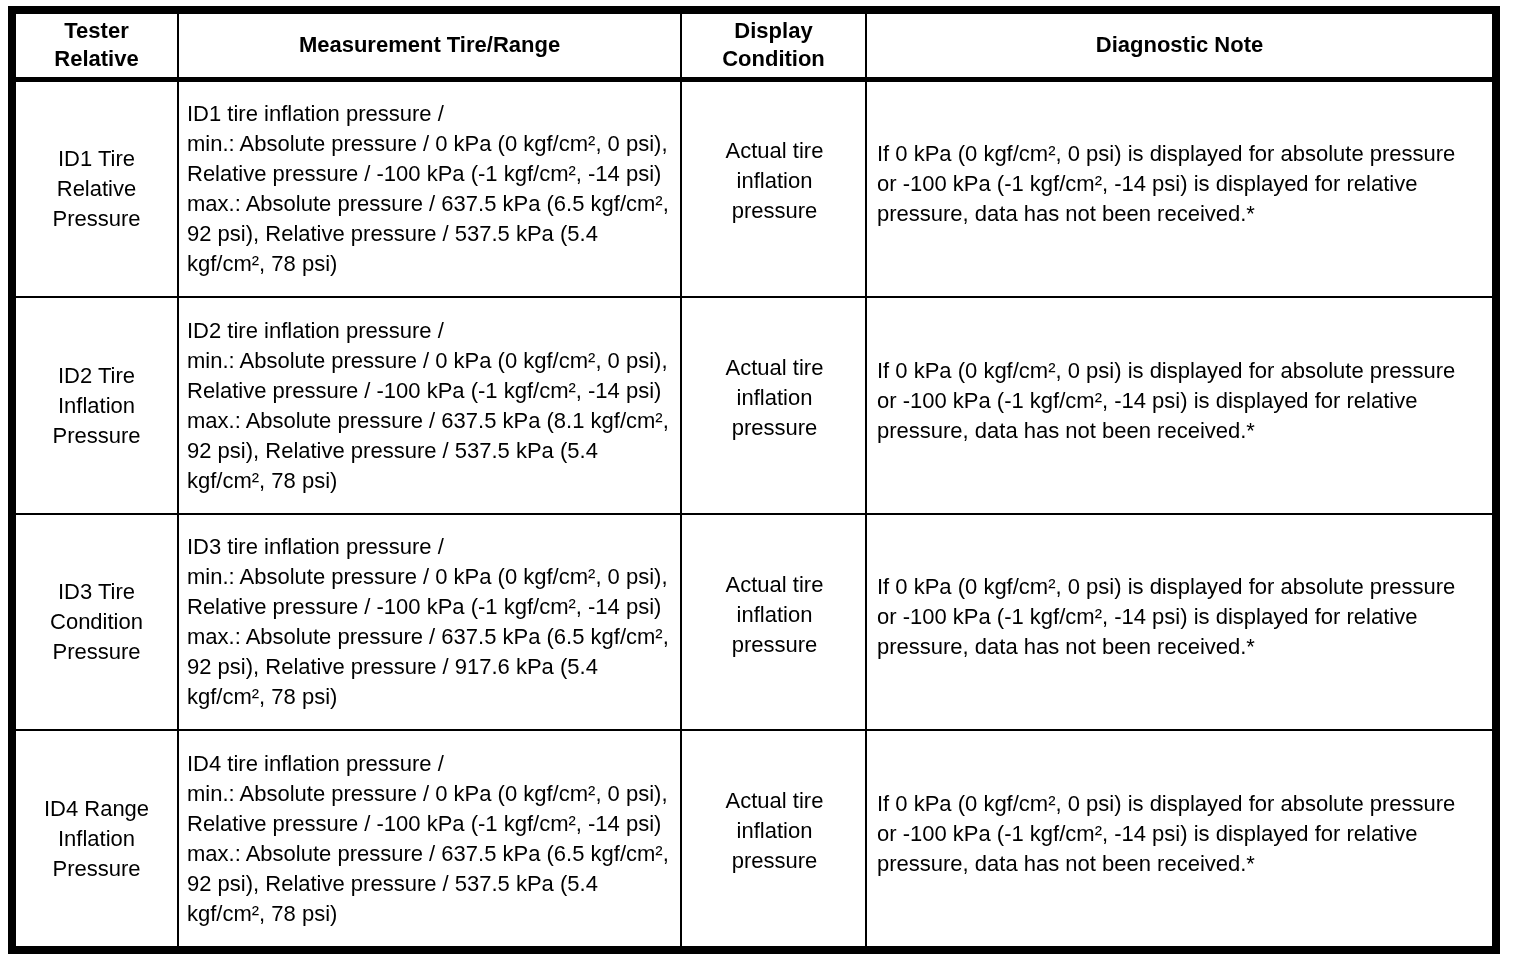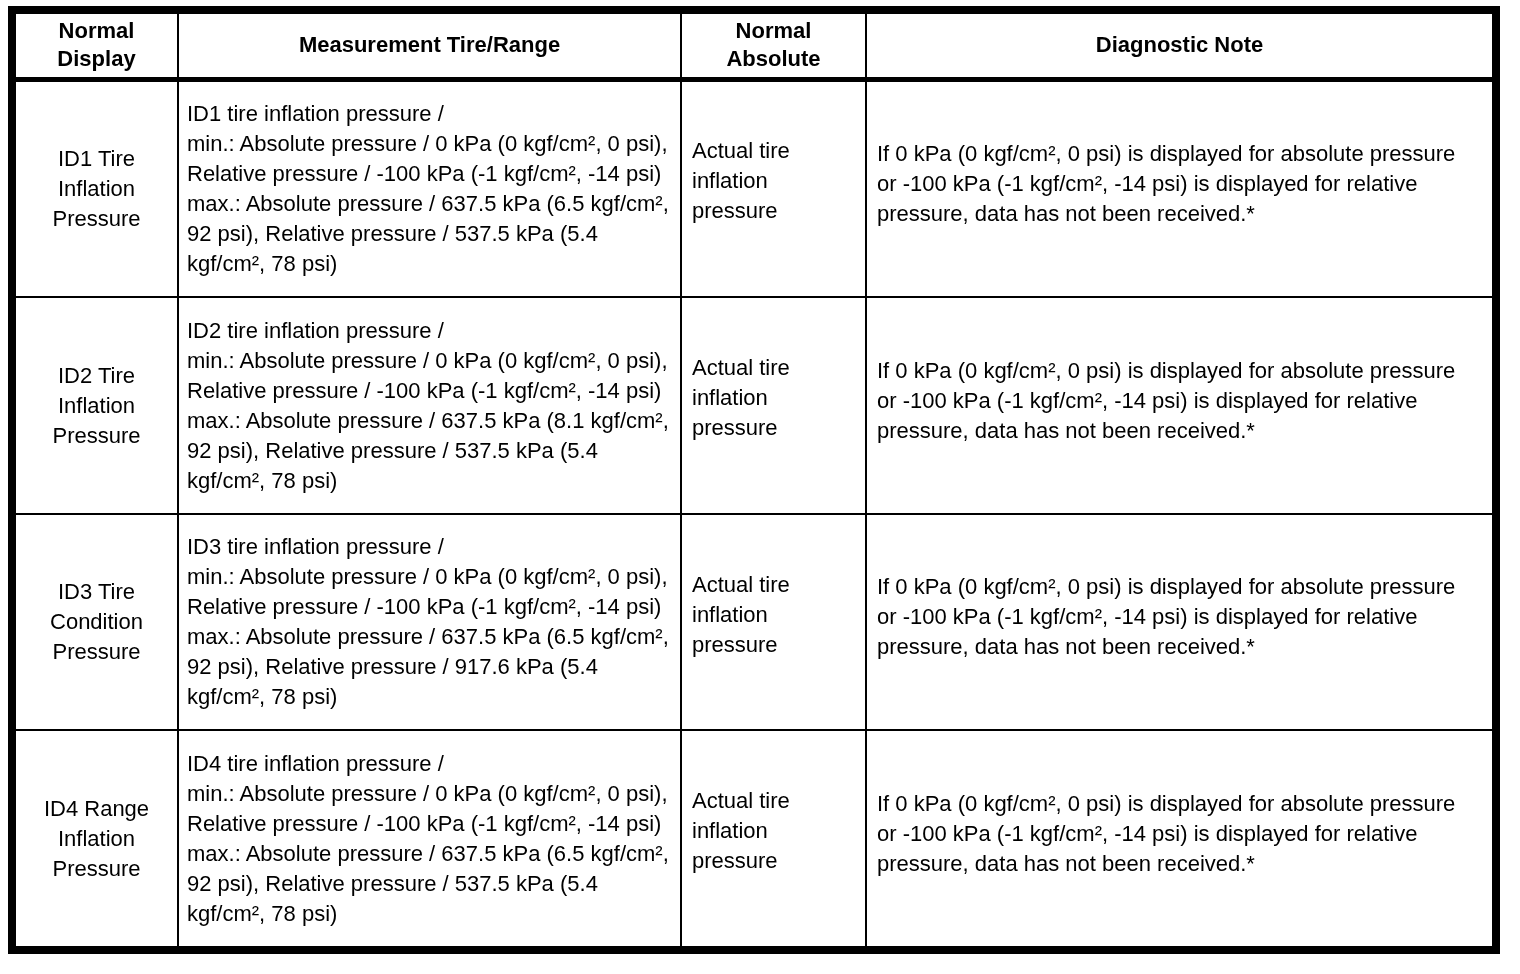--- a/index.html
+++ b/index.html
@@ -54,21 +54,21 @@
     padding: 2px 6px;
   }
   td.c-measure {
     white-space: pre-line;
     text-align: left;
     vertical-align: middle;
     padding: 4px 4px 4px 8px;
     margin-left: 19px;
   }
   td.c-normal {
-    text-align: left;
+    text-align: center;
     padding: 2px 8px 17px 10px;
   }
   td.c-note {
     text-align: left;
     padding: 2px 26px 12px 10px;
   }
   col.col-display { width: 163px; }
   col.col-measure { width: 503px; }
   col.col-normal  { width: 185px; }
   col.col-note    { width: auto; }
@@ -79,29 +79,29 @@
 <div class="frame">
   <table class="spec-table">
     <colgroup>
       <col class="col-display">
       <col class="col-measure">
       <col class="col-normal">
       <col class="col-note">
     </colgroup>
     <thead>
       <tr>
-        <th>Normal Display</th>
+        <th>Tester Relative</th>
         <th>Measurement Tire/Range</th>
-        <th>Normal Absolute</th>
+        <th>Display Condition</th>
         <th>Diagnostic Note</th>
       </tr>
     </thead>
     <tbody>
       <tr>
-        <td class="c-display">ID1 Tire Inflation Pressure</td>
+        <td class="c-display">ID1 Tire Relative Pressure</td>
         <td class="c-measure">ID1 tire inflation pressure /
 min.: Absolute pressure / 0 kPa (0 kgf/cm², 0 psi), Relative pressure / -100 kPa (-1 kgf/cm², -14 psi)
 max.: Absolute pressure / 637.5 kPa (6.5 kgf/cm², 92 psi), Relative pressure / 537.5 kPa (5.4 kgf/cm², 78 psi)</td>
         <td class="c-normal">Actual tire inflation pressure</td>
         <td class="c-note">If 0 kPa (0 kgf/cm², 0 psi) is displayed for absolute pressure or -100 kPa (-1 kgf/cm², -14 psi) is displayed for relative pressure, data has not been received.*</td>
       </tr>
       <tr>
         <td class="c-display">ID2 Tire Inflation Pressure</td>
         <td class="c-measure">ID2 tire inflation pressure /
 min.: Absolute pressure / 0 kPa (0 kgf/cm², 0 psi), Relative pressure / -100 kPa (-1 kgf/cm², -14 psi)

